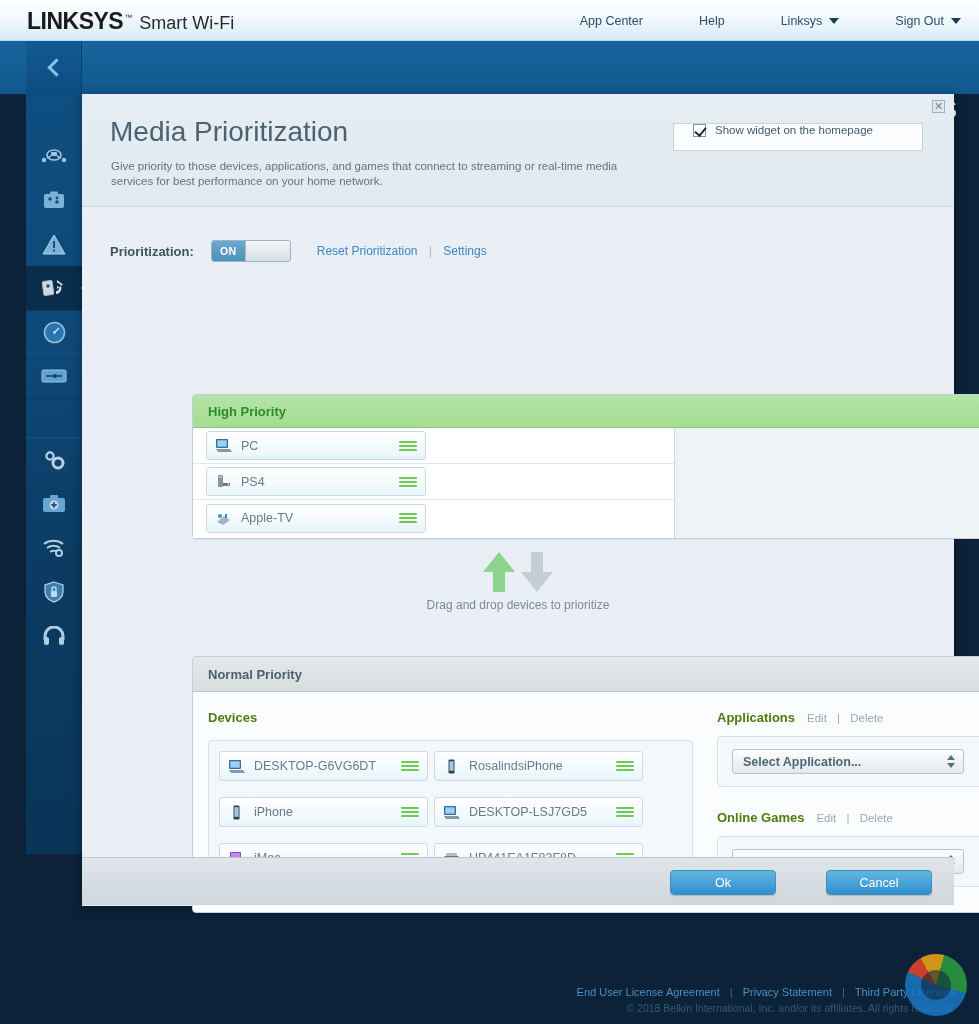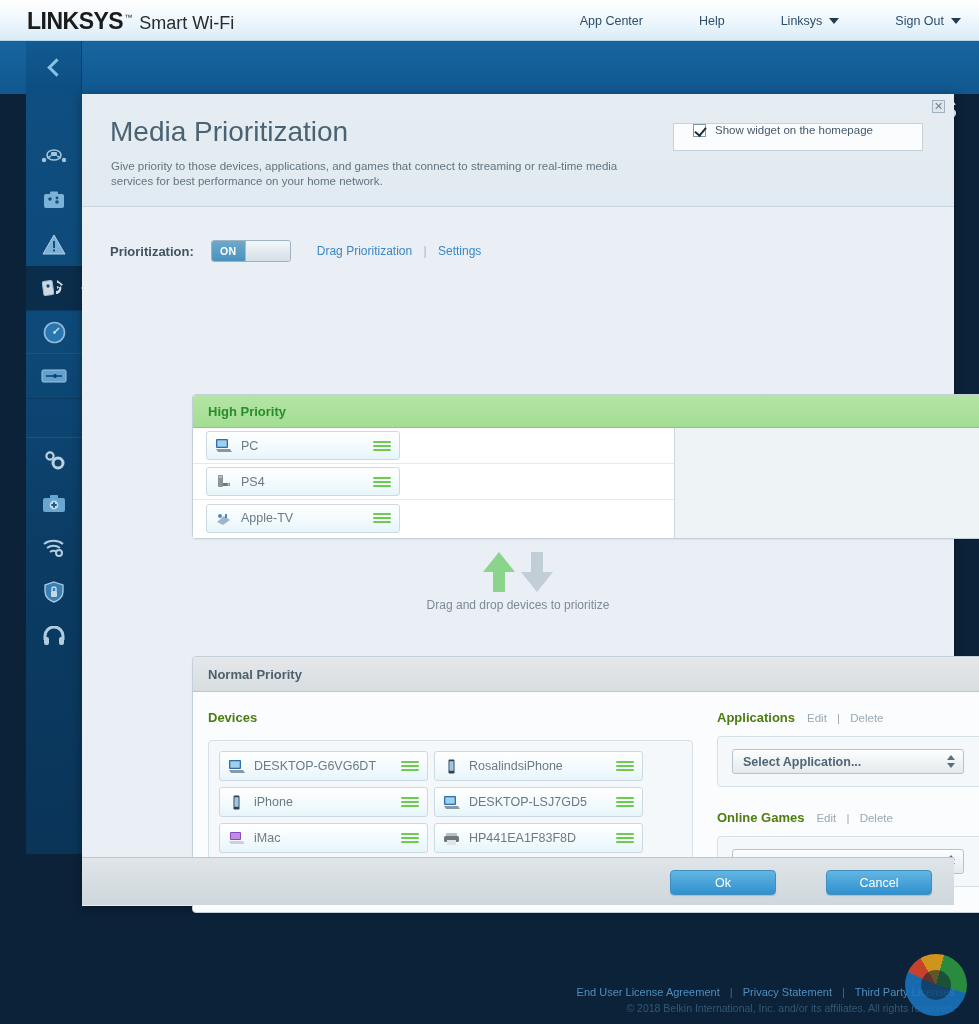--- a/index.html
+++ b/index.html
@@ -156,21 +156,21 @@
   .hp-head span { font-size: 13px; font-weight: bold; color: #2a8c2a; }
   .hp-body { display: flex; height: 110px; }
   .hp-left { width: 482px; border-right: 1px solid #ccd8e0; background: #fff; }
   .hp-right { flex: 1; background: #eef3f6; }
   .devrow {
     height: 36px; display: flex; align-items: center;
     border-bottom: 1px solid #e3eaef; padding: 0 0 0 13px;
   }
   .devrow:last-child { border-bottom: none; }
   .devchip {
-    width: 194px; height: 29px; border: 1px solid #ccd9e1; border-radius: 3px;
+    width: 220px; height: 29px; border: 1px solid #ccd9e1; border-radius: 3px;
     background: linear-gradient(to bottom, #ffffff 0%, #f2fafd 60%, #e6f5fa 100%);
     display: flex; align-items: center; padding: 0 8px 0 8px; cursor: grab;
   }
   .devname { flex: 1; font-size: 12.5px; color: #6a7b86; margin-left: 9px;
              white-space: nowrap; overflow: hidden; }
   .grip { width: 18px; display: flex; flex-direction: column; gap: 2px; cursor: grab; }
   .grip i { display: block; height: 2px; background: #6dcb4e; border-radius: 1px; }
 
   
   .draghint {
@@ -196,21 +196,21 @@
   }
   .np-head span { font-size: 13px; font-weight: bold; color: #4d606e; }
   .np-body { display: flex; height: 220px; padding: 18px 16px 0 15px; }
   .np-left { width: 485px; }
   .sect-title { font-size: 13px; font-weight: bold; color: #4d7c0f; }
   .devbox {
     margin-top: 15px; height: 155px; overflow: hidden;
     border: 1px solid #d5dfe6; border-radius: 4px; background: #f5f8fa;
     padding: 10px 10px 0 10px;
   }
-  .devgrid { display: flex; flex-wrap: wrap; gap: 6px 6px; }
+  .devgrid { display: flex; flex-wrap: wrap; gap: 16px 6px; }
   .devgrid .devchip { width: 209px; height: 30px; }
   .np-right { flex: 1; padding-left: 24px; }
   .subhead { display: flex; align-items: baseline; }
   .subhead .acts { font-size: 11.5px; color: #9aa9b3; margin-left: 12px; }
   .subhead .acts .sepbar { margin: 0 7px; }
   .selbox {
     margin-top: 11px; height: 51px; border: 1px solid #d5dfe6; border-radius: 4px;
     background: #f5f8fa; display: flex; align-items: center; padding-left: 14px;
   }
   .select {
@@ -410,21 +410,21 @@
 
   <div class="panel-body">
 
     <div class="prio-row">
       <span class="prio-label">Prioritization:</span>
       <div class="toggle">
         <div class="on">ON</div>
         <div class="knob"></div>
       </div>
       <div class="prio-links">
-        <a>Drag Prioritization</a>
+        <a>Reset Prioritization</a>
         <span class="sepbar">|</span>
         <a>Settings</a>
       </div>
     </div>
 
     <div class="hp-card card">
       <div class="hp-head">
         <span>High Priority</span>
       </div>
       <div class="hp-body">

